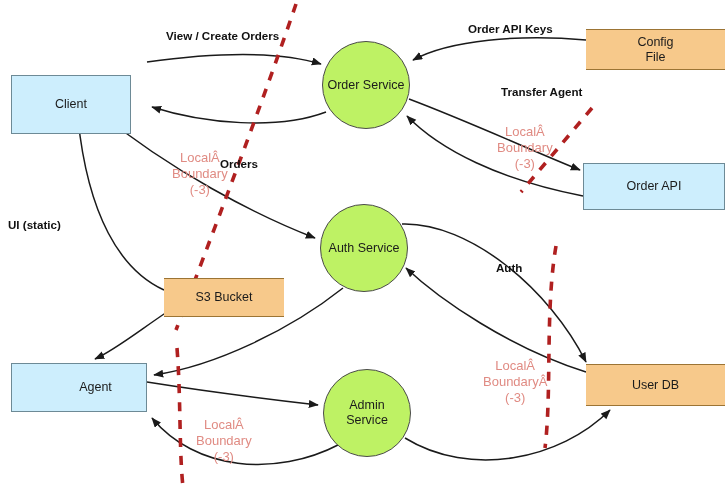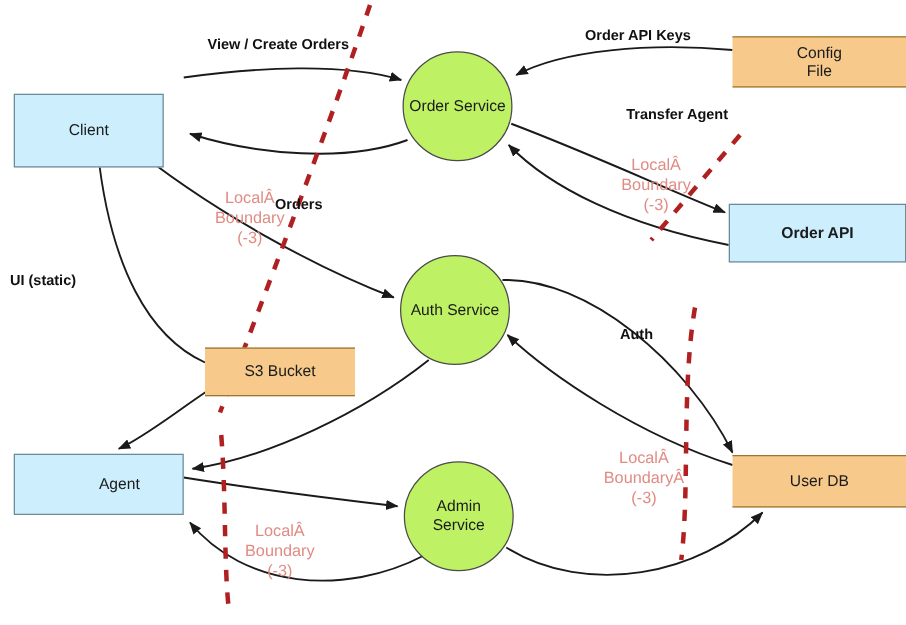--- a/index.html
+++ b/index.html
@@ -60,21 +60,21 @@
 
   <div class="node proc" style="left:322px;top:41px;width:88px;height:88px;">
     <span>Order Service</span>
   </div>
 
   <div class="node store" style="left:586px;top:29px;width:139px;height:41px;white-space:pre;">
     <span>Config
 File</span>
   </div>
 
-  <div class="node ext" style="left:583px;top:163px;width:142px;height:47px;font-weight:bold;">
+  <div class="node ext" style="left:583px;top:163px;width:142px;height:47px;">
     <span>Order API</span>
   </div>
 
   <div class="node proc" style="left:320px;top:204px;width:88px;height:88px;">
     <span>Auth Service</span>
   </div>
 
   <div class="node store" style="left:164px;top:278px;width:120px;height:39px;">
     <span>S3 Bucket</span>
   </div>

